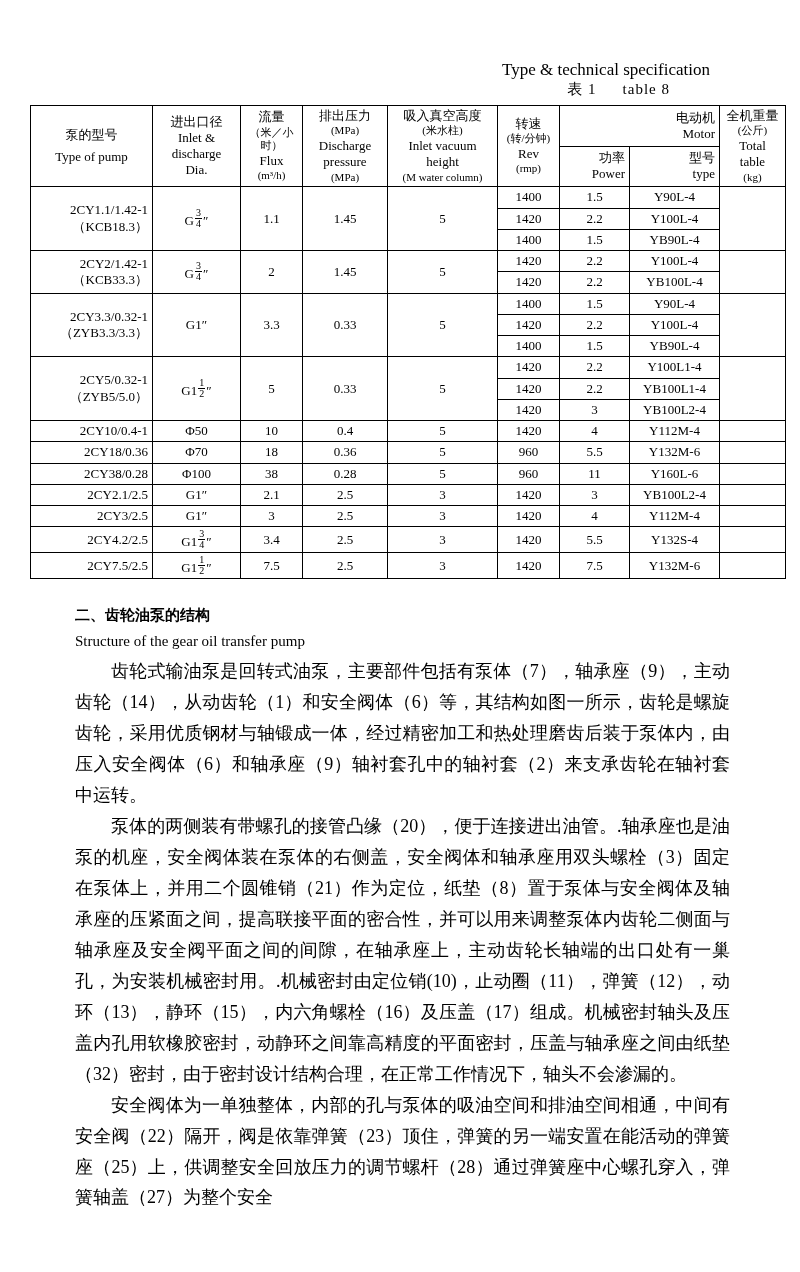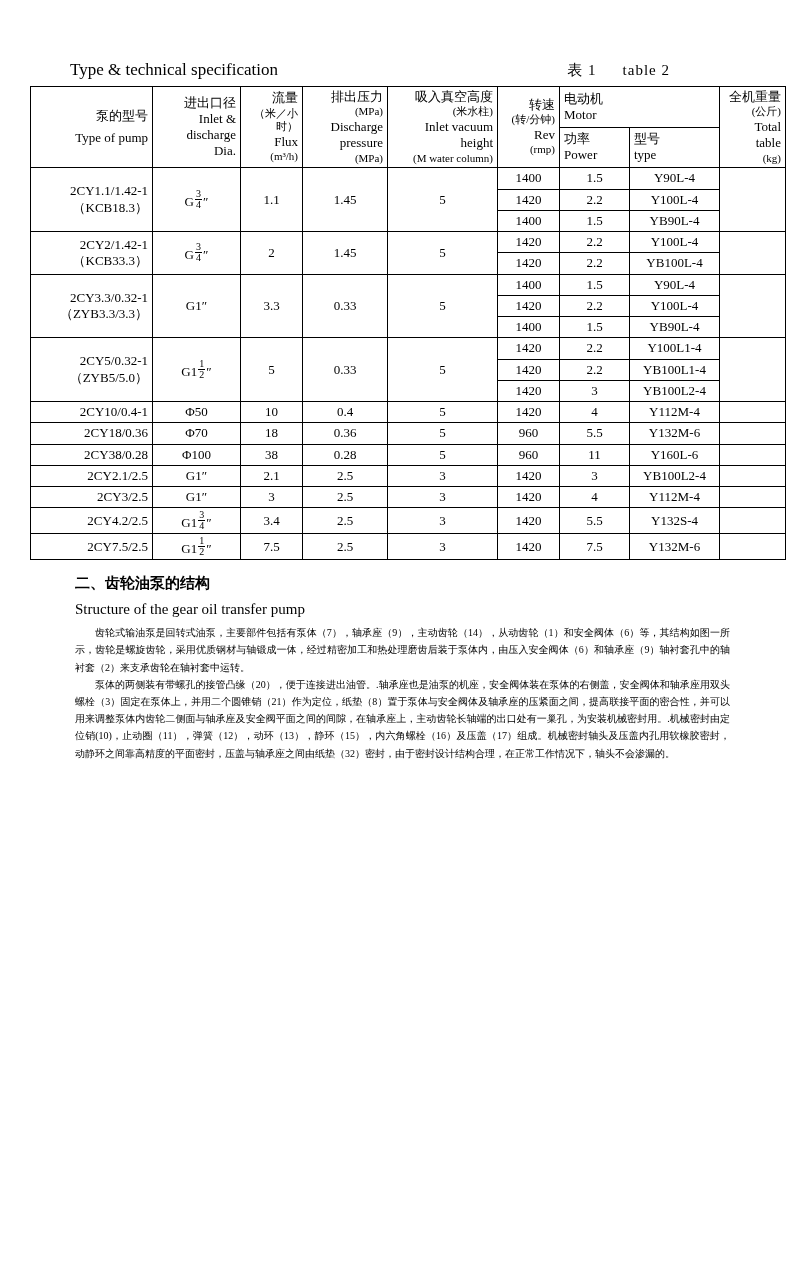--- a/index.html
+++ b/index.html
@@ -21,20 +21,21 @@
     position: relative;
   }
 
   
   .caption-row {
     display: flex;
     align-items: flex-end;
     padding-left: 40px;
     padding-right: 60px;
     margin-bottom: 6px;
+    flex-direction: column;
   }
   .caption-title {
     font-size: 17px;
     font-family: "Liberation Serif", serif;
   }
   .caption-right {
     margin-left: auto;
     font-size: 15px;
     letter-spacing: 1px;
     padding-right: 40px;
@@ -52,27 +53,27 @@
     border: 1px solid #000000;
     font-weight: normal;
     vertical-align: middle;
     padding: 2px 4px;
     font-size: 13px;
     line-height: 1.25;
   }
   .hdr-cell {
     font-size: 12.5px;
     line-height: 1.45;
-    text-align: right;
+    text-align: center;
     padding: 3px 5px;
   }
   .hdr-cell .cn { font-size: 13px; }
   .hdr-cell .en { font-size: 13px; }
   .hdr-cell .sm { font-size: 11px; }
-  .hdr-center { text-align: left; }
+  .hdr-center { text-align: right; }
 
   .model-cell {
     text-align: right;
     font-size: 14px;
     line-height: 1.5;
     padding: 5px 2px;
   }
   .dia-cell {
     text-align: center;
     font-size: 14px;
@@ -86,54 +87,54 @@
     font-size: 10px;
     line-height: 1;
     text-align: center;
     margin: 0 1px;
   }
   .frac .n { display: block; border-bottom: 1px solid #000; padding: 0 1px; }
   .frac .d { display: block; padding: 0 1px; }
 
   
   .section {
-    margin-top: 14px;
+    margin-top: 27px;
     padding-left: 45px;
     padding-right: 40px;
   }
   .sec-title-cn {
     font-family: "DejaVu Sans", sans-serif;
     font-weight: bold;
     font-size: 15px;
     margin-bottom: 8px;
   }
   .sec-title-en {
     font-size: 15px;
     margin-bottom: 6px;
   }
   .sec-title-en b { font-weight: normal; }
   p.body {
     margin: 0;
-    font-size: 10px;
+    font-size: 18px;
     line-height: 1.72;
     text-align: justify;
     text-justify: inter-ideograph;
     text-indent: 2em;
   }
   .paras { padding-left: 0px; }
 </style>
 </head>
 <body>
 
 <div class="page">
 
   <div class="caption-row">
     <div class="caption-title">Type &amp; technical specification</div>
     <div class="caption-right">
-      <span class="tbl-cn">表 1</span><span>table 2</span>
+      <span class="tbl-cn">表 1</span><span>table 8</span>
     </div>
   </div>
 
   <table class="spec">
     <colgroup>
       <col style="width:122px">
       <col style="width:88px">
       <col style="width:62px">
       <col style="width:85px">
       <col style="width:110px">
@@ -392,16 +393,17 @@
   </table>
 
   <div class="section">
     <div class="sec-title-cn">二、齿轮油泵的结构</div>
     <div class="sec-title-en">
       <b>Structure of</b><span> the gear oil transfer pump</span>
     </div>
     <div class="paras">
         <p class="body">齿轮式输油泵是回转式油泵，主要部件包括有泵体（7），轴承座（9），主动齿轮（14），从动齿轮（1）和安全阀体（6）等，其结构如图一所示，齿轮是螺旋齿轮，采用优质钢材与轴锻成一体，经过精密加工和热处理磨齿后装于泵体内，由压入安全阀体（6）和轴承座（9）轴衬套孔中的轴衬套（2）来支承齿轮在轴衬套中运转。</p>
         <p class="body">泵体的两侧装有带螺孔的接管凸缘（20），便于连接进出油管。.轴承座也是油泵的机座，安全阀体装在泵体的右侧盖，安全阀体和轴承座用双头螺栓（3）固定在泵体上，并用二个圆锥销（21）作为定位，纸垫（8）置于泵体与安全阀体及轴承座的压紧面之间，提高联接平面的密合性，并可以用来调整泵体内齿轮二侧面与轴承座及安全阀平面之间的间隙，在轴承座上，主动齿轮长轴端的出口处有一巢孔，为安装机械密封用。.机械密封由定位销(10)，止动圈（11），弹簧（12），动环（13），静环（15），内六角螺栓（16）及压盖（17）组成。机械密封轴头及压盖内孔用软橡胶密封，动静环之间靠高精度的平面密封，压盖与轴承座之间由纸垫（32）密封，由于密封设计结构合理，在正常工作情况下，轴头不会渗漏的。</p>
+        <p class="body">安全阀体为一单独整体，内部的孔与泵体的吸油空间和排油空间相通，中间有安全阀（22）隔开，阀是依靠弹簧（23）顶住，弹簧的另一端安置在能活动的弹簧座（25）上，供调整安全回放压力的调节螺杆（28）通过弹簧座中心螺孔穿入，弹簧轴盖（27）为整个安全</p>
       </div>
   </div>
 
 </div>
 
 </body></html>

